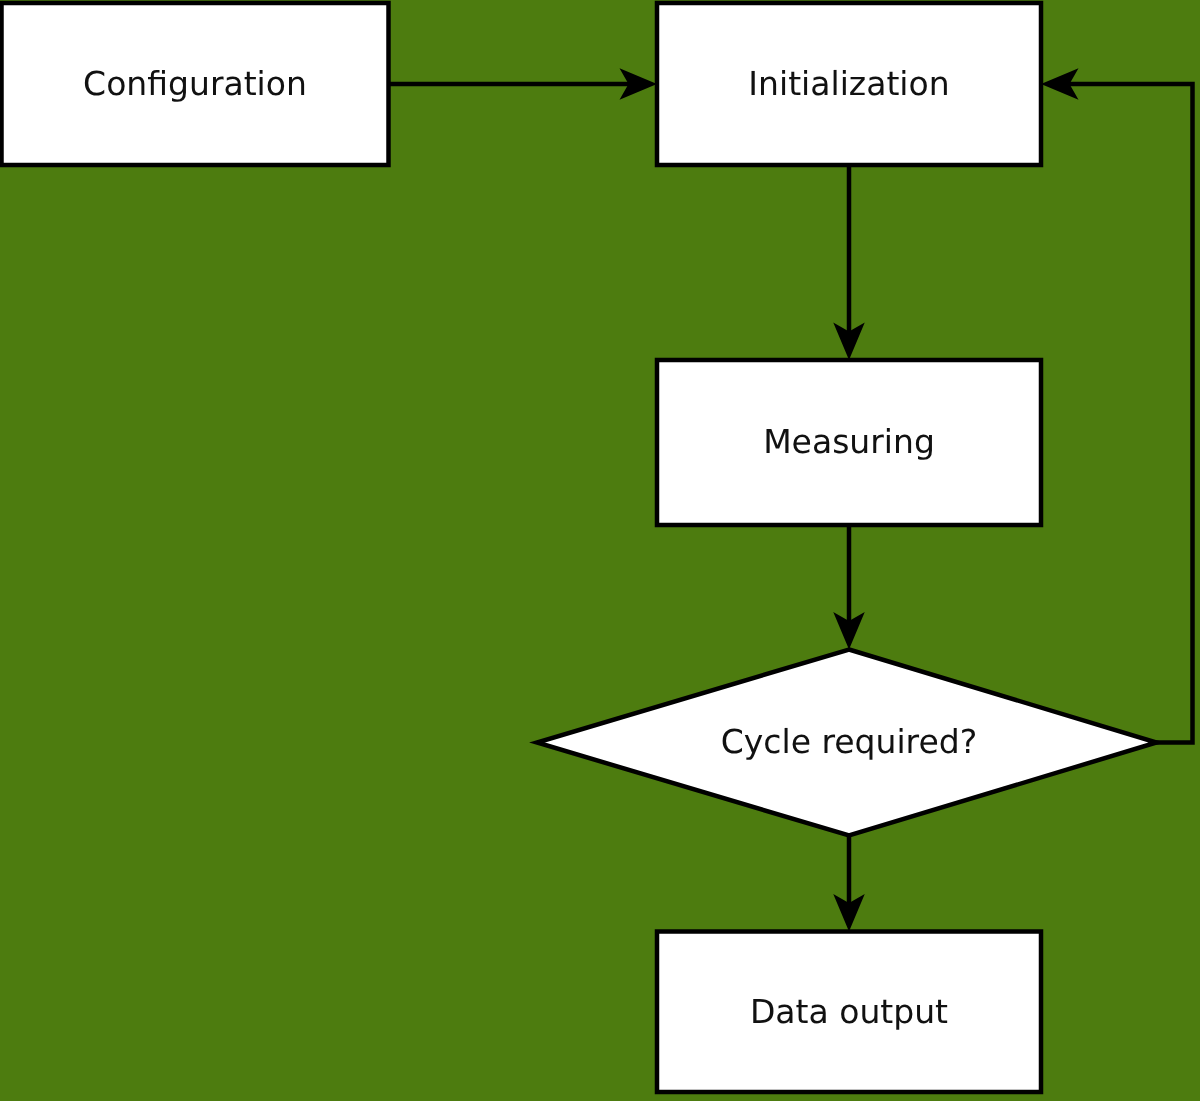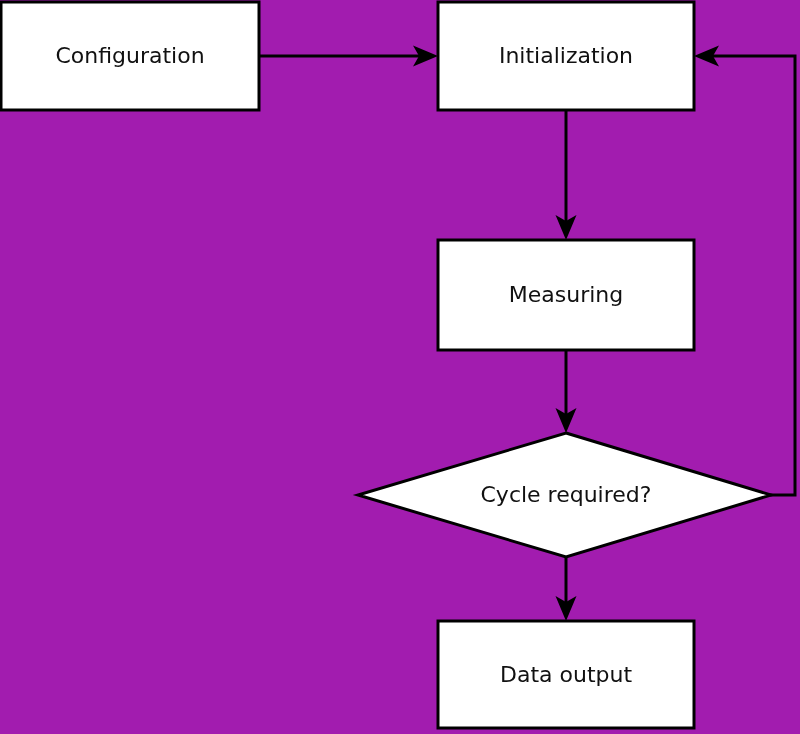--- a/index.html
+++ b/index.html
@@ -8,21 +8,21 @@
     padding: 0;
     background: #ffffff;
   }
   body {
     font-family: "DejaVu Sans", "Liberation Sans", sans-serif;
   }
   #diagram-root {
     position: relative;
     width: 800px;
     height: 734px;
-    background: #a21caf;
+    background: #4d7c0f;
     overflow: hidden;
   }
   #flow-svg {
     position: absolute;
     left: 0;
     top: 0;
     width: 800px;
     height: 734px;
     display: block;
   }

